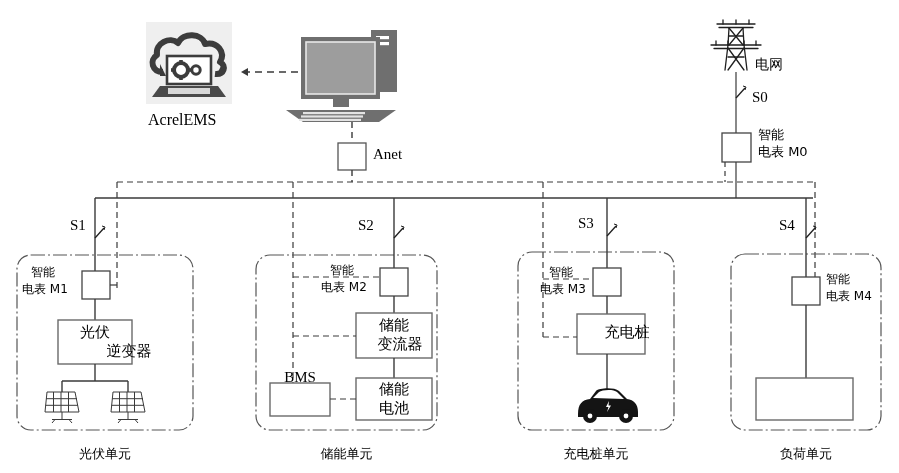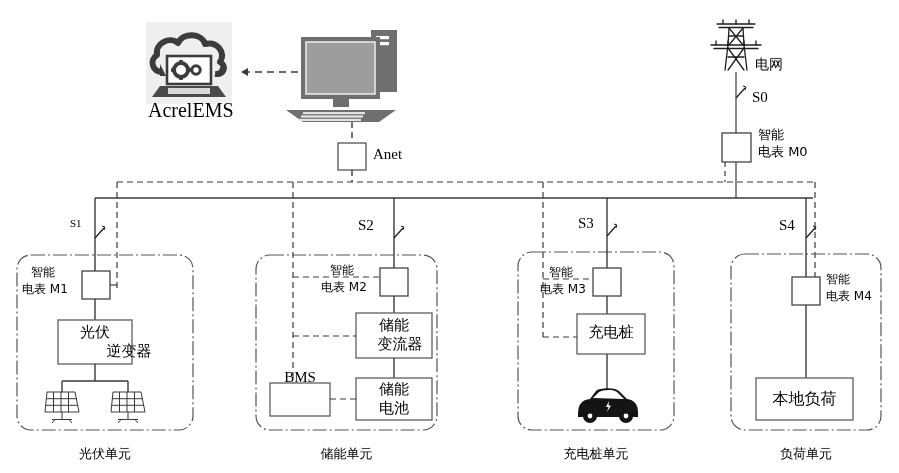--- a/index.html
+++ b/index.html
@@ -212,29 +212,29 @@
     <line x1="806" y1="238" x2="806" y2="277" stroke="#3a3a3a" stroke-width="1.4"></line>
 
     <rect x="792" y="277" width="28" height="28" fill="#fff" stroke="#444" stroke-width="1.3"></rect>
     <line x1="806" y1="305" x2="806" y2="378" stroke="#3a3a3a" stroke-width="1.4"></line>
 
     <rect x="756" y="378" width="97" height="42" fill="#fff" stroke="#6a6a6a" stroke-width="1.4"></rect>
   </g>
 
 </svg>
 
-<div class="lbl serif" style="left:148px;top:99px;font-size:20px;">AcrelEMS</div>
+<div class="lbl serif" style="left:148px;top:111px;font-size:16px;">AcrelEMS</div>
 <div class="lbl serif" style="left:373px;top:146px;font-size:15px;">Anet</div>
 
 <div class="lbl cn" style="left:755px;top:56px;font-size:14px;">电网</div>
 <div class="lbl serif" style="left:752px;top:89px;font-size:15px;">S0</div>
 <div class="lbl cn ctr" style="left:758px;top:128px;font-size:13px;">智能</div>
 <div class="lbl cn ctr" style="left:758px;top:145px;font-size:13px;">电表 M0</div>
 
-<div class="lbl serif" style="left:70px;top:217px;font-size:11px;text-align:right;">S1</div>
+<div class="lbl serif" style="left:70px;top:217px;font-size:15px;text-align:right;">S1</div>
 <div class="lbl serif" style="left:358px;top:217px;font-size:15px;">S2</div>
 <div class="lbl serif" style="left:578px;top:215px;font-size:15px;">S3</div>
 <div class="lbl serif" style="left:779px;top:217px;font-size:15px;">S4</div>
 
 <div class="lbl cn" style="left:31px;top:266px;font-size:12px;">智能</div>
 <div class="lbl cn" style="left:22px;top:283px;font-size:12px;">电表 M1</div>
 <div class="lbl cn ctr" style="left:58px;width:74px;top:324px;font-size:15px;">光伏</div>
 <div class="lbl cn ctr" style="left:58px;width:58px;top:343px;font-size:15px;padding-left:42px;">逆变器</div>
 <div class="lbl cn ctr" style="left:17px;width:176px;top:447px;font-size:13px;">光伏单元</div>
 
@@ -242,21 +242,20 @@
 <div class="lbl cn" style="left:321px;top:281px;font-size:12px;">电表 M2</div>
 <div class="lbl cn ctr" style="left:356px;width:76px;top:317px;font-size:15px;">储能</div>
 <div class="lbl cn ctr" style="left:356px;width:88px;top:336px;font-size:15px;">变流器</div>
 <div class="lbl serif ctr" style="left:270px;width:60px;top:369px;font-size:15px;">BMS</div>
 <div class="lbl cn ctr" style="left:356px;width:76px;top:381px;font-size:15px;">储能</div>
 <div class="lbl cn ctr" style="left:356px;width:76px;top:400px;font-size:15px;">电池</div>
 <div class="lbl cn ctr" style="left:256px;width:181px;top:447px;font-size:13px;">储能单元</div>
 
 <div class="lbl cn" style="left:549px;top:266px;font-size:12px;">智能</div>
 <div class="lbl cn" style="left:540px;top:283px;font-size:12px;">电表 M3</div>
-<div class="lbl cn ctr" style="left:577px;width:68px;top:324px;font-size:15px;">充电桩</div>
+<div class="lbl cn ctr" style="left:577px;width:68px;top:324px;font-size:15px;padding-left:16px;">充电桩</div>
 <div class="lbl cn ctr" style="left:518px;width:156px;top:447px;font-size:13px;">充电桩单元</div>
 
 <div class="lbl cn" style="left:826px;top:273px;font-size:12px;">智能</div>
 <div class="lbl cn" style="left:826px;top:290px;font-size:12px;">电表 M4</div>
-<div class="lbl cn ctr" style="left:756px;width:97px;top:390px;font-size:16px;">本地负荷</div>
 <div class="lbl cn ctr" style="left:731px;width:150px;top:447px;font-size:13px;">负荷单元</div>
 
 </div>
 
 </body></html>

